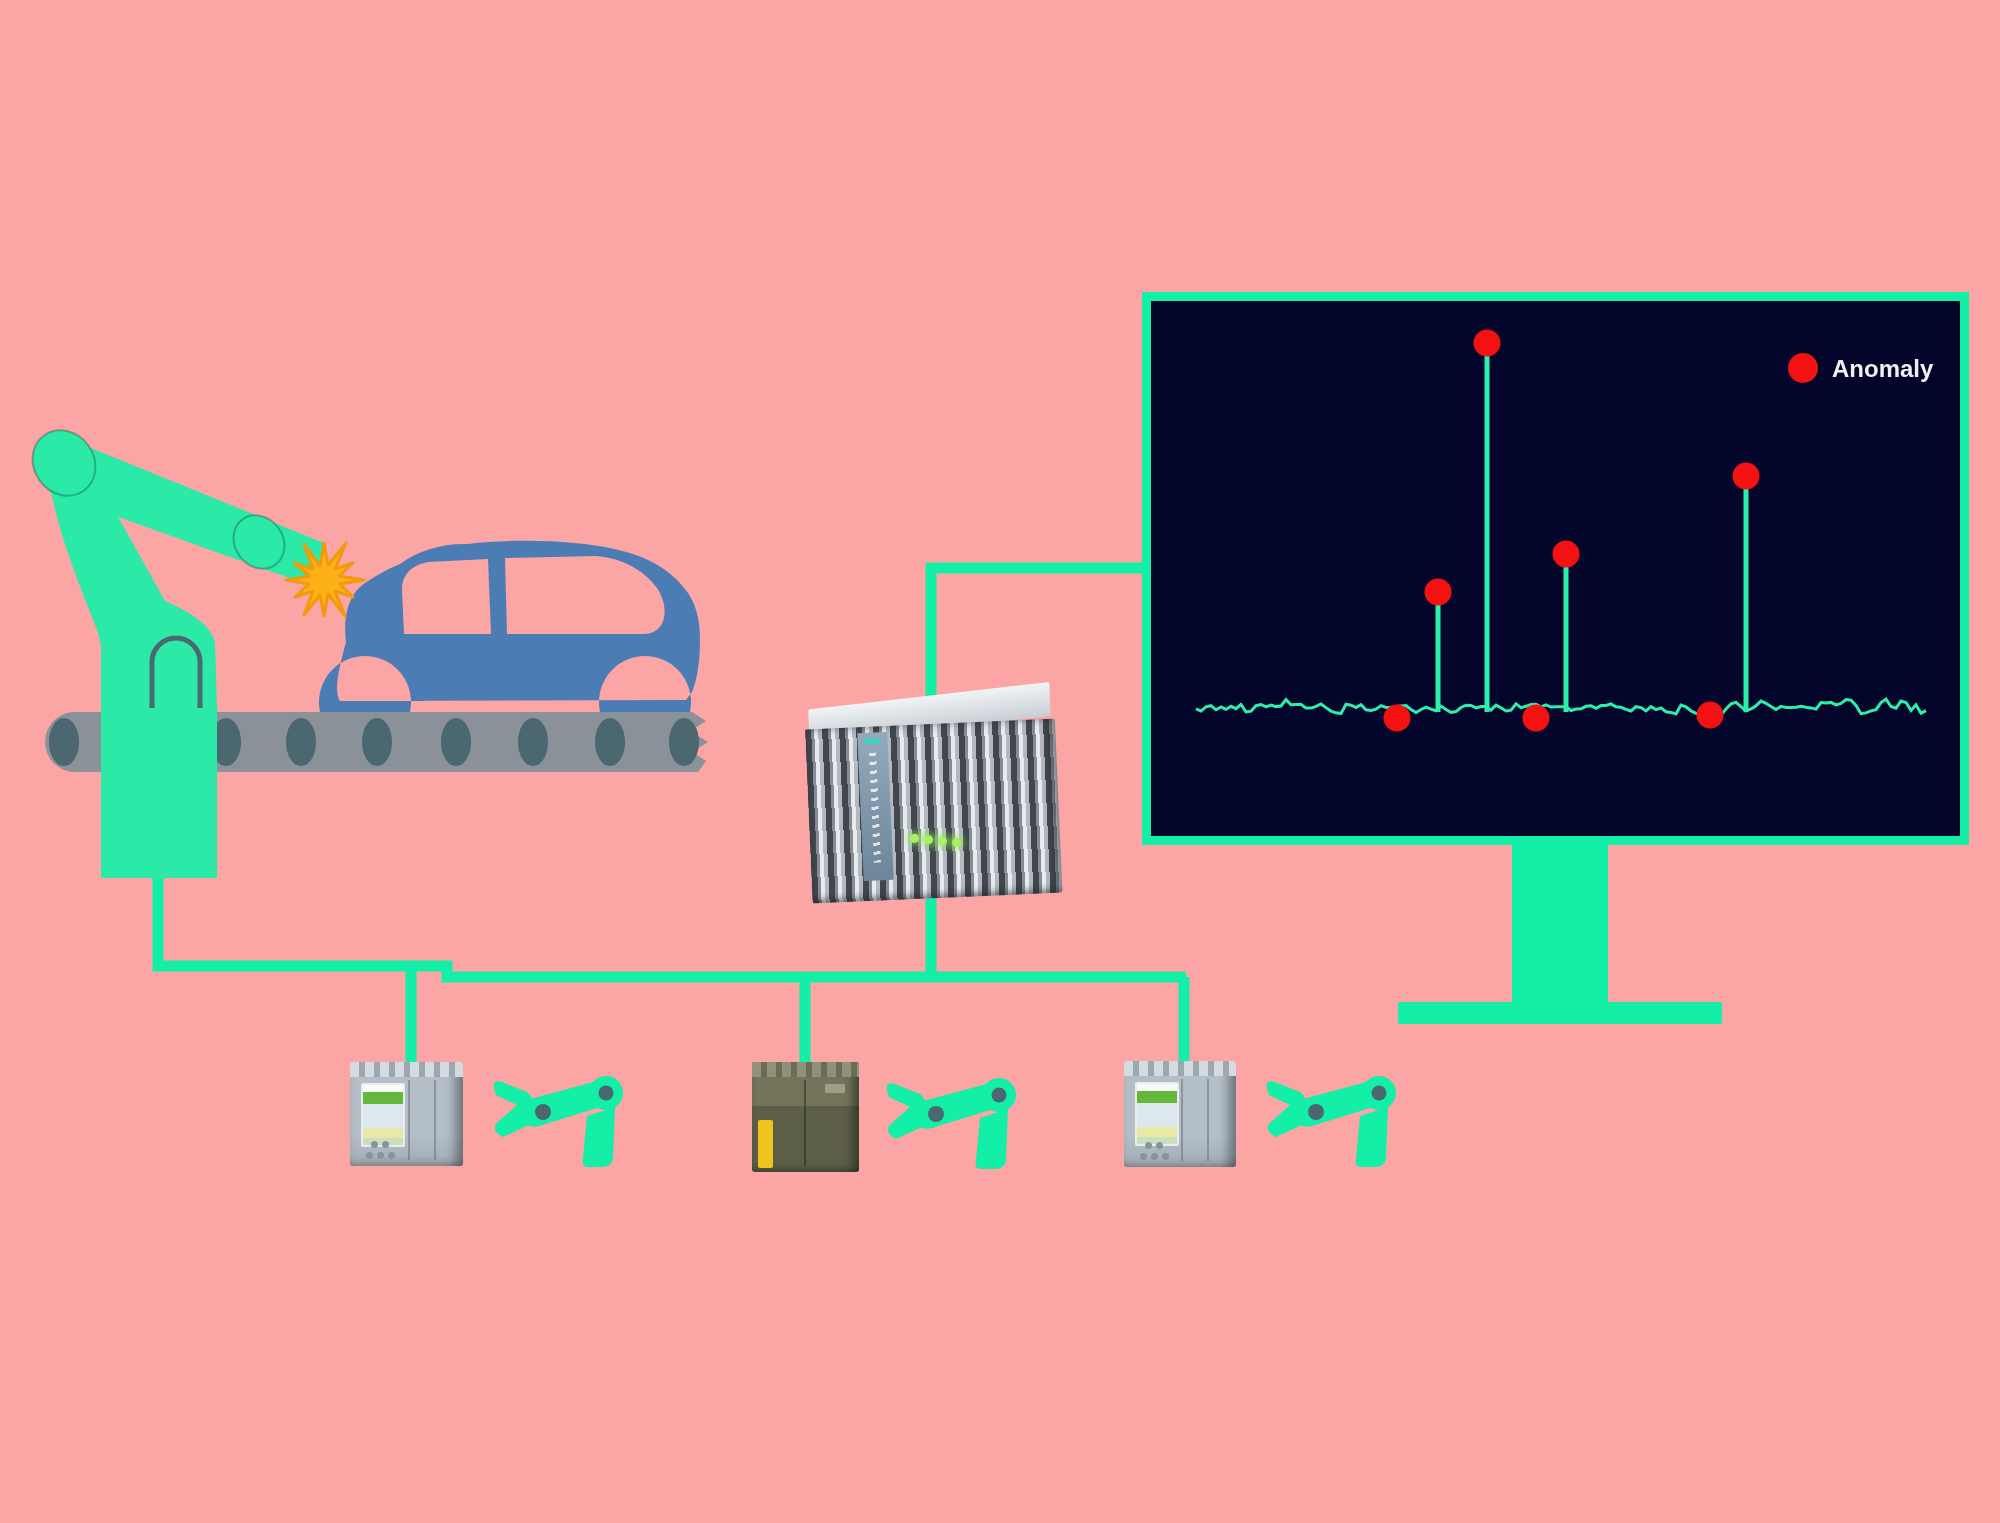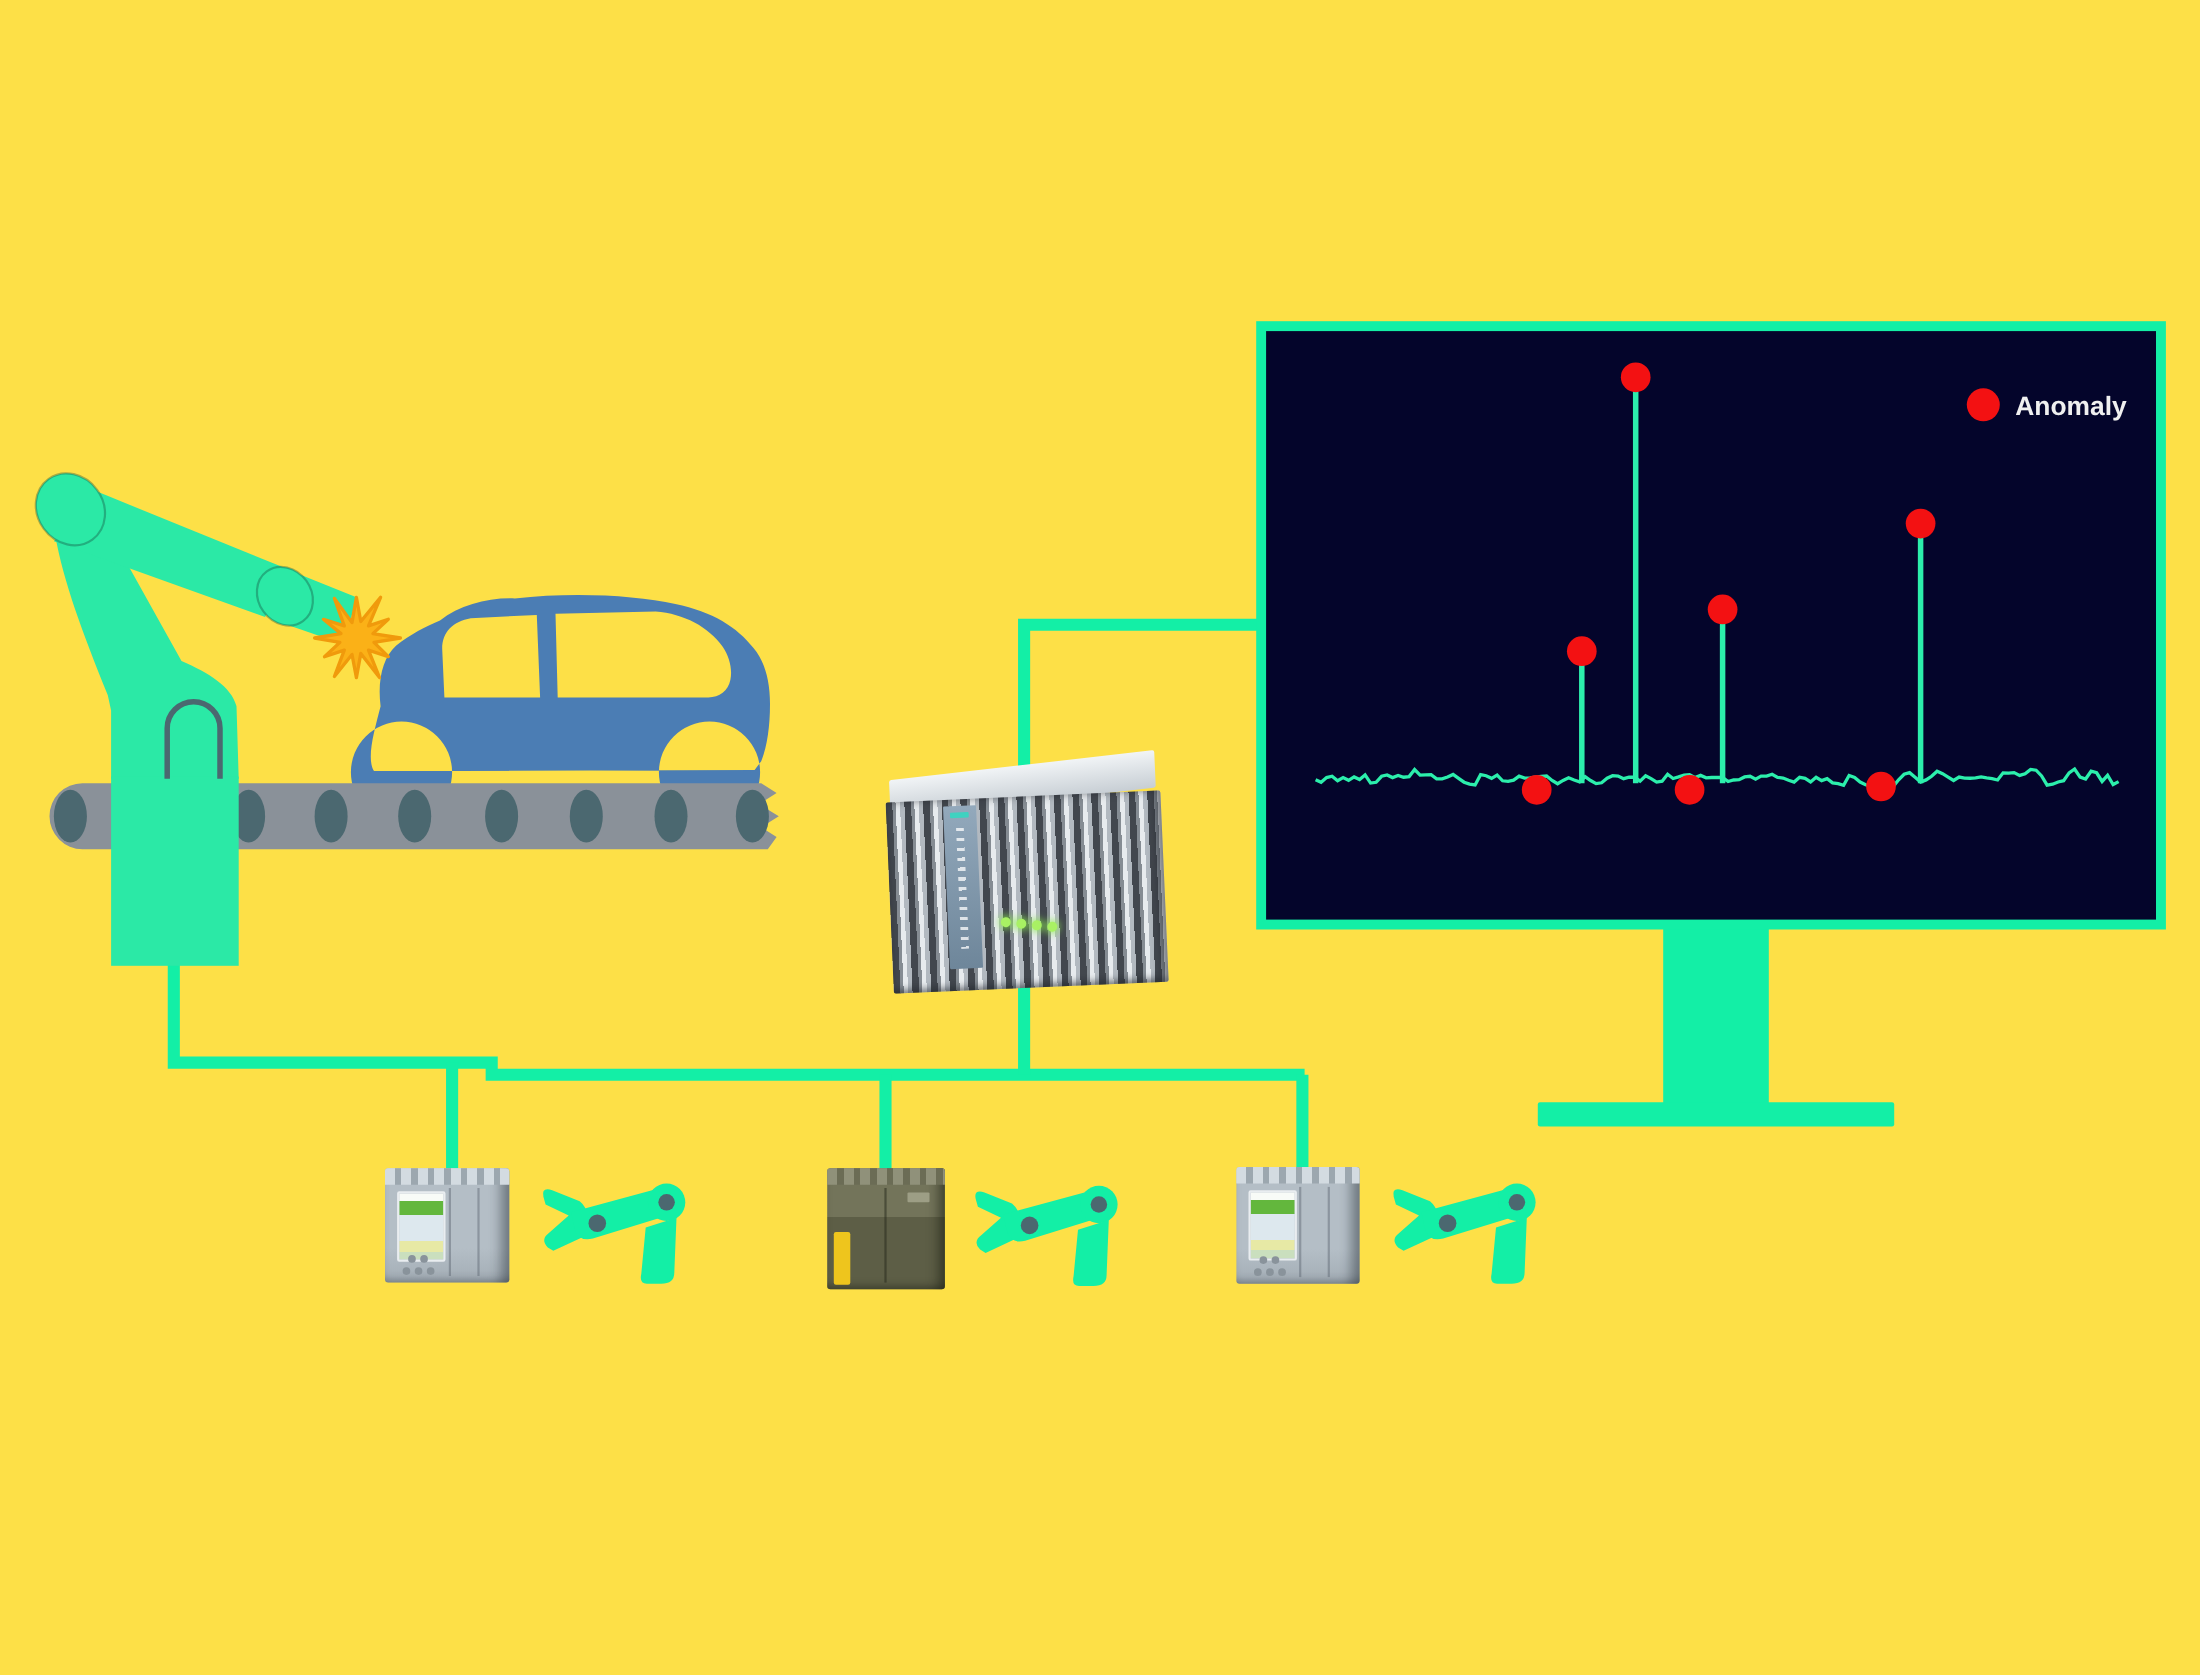--- a/index.html
+++ b/index.html
@@ -1,16 +1,16 @@
 <!DOCTYPE html>
 <html><head>
 <meta charset="utf-8">
 <style>
   html,body{margin:0;padding:0;background:#4B6870;}
-  .scene{position:relative;width:2000px;height:1523px;background:#fde047;overflow:hidden;
+  .scene{position:relative;width:2000px;height:1523px;background:#fca5a5;overflow:hidden;
          font-family:"Liberation Sans",sans-serif;}
   .scene svg text{font-family:"Liberation Sans",sans-serif;font-weight:600;}
   #scene-svg{position:absolute;left:0;top:0;z-index:1;}
 
   
   .pc{position:absolute;left:808px;top:690px;width:250px;height:208px;z-index:2;
       transform:rotate(-2.5deg);}
   .pc-top{position:absolute;left:4px;top:14px;width:242px;height:34px;
       background:linear-gradient(180deg,#f1f4f6,#c7ced4);
       transform:skewY(-4deg);transform-origin:left center;border-radius:2px;}

